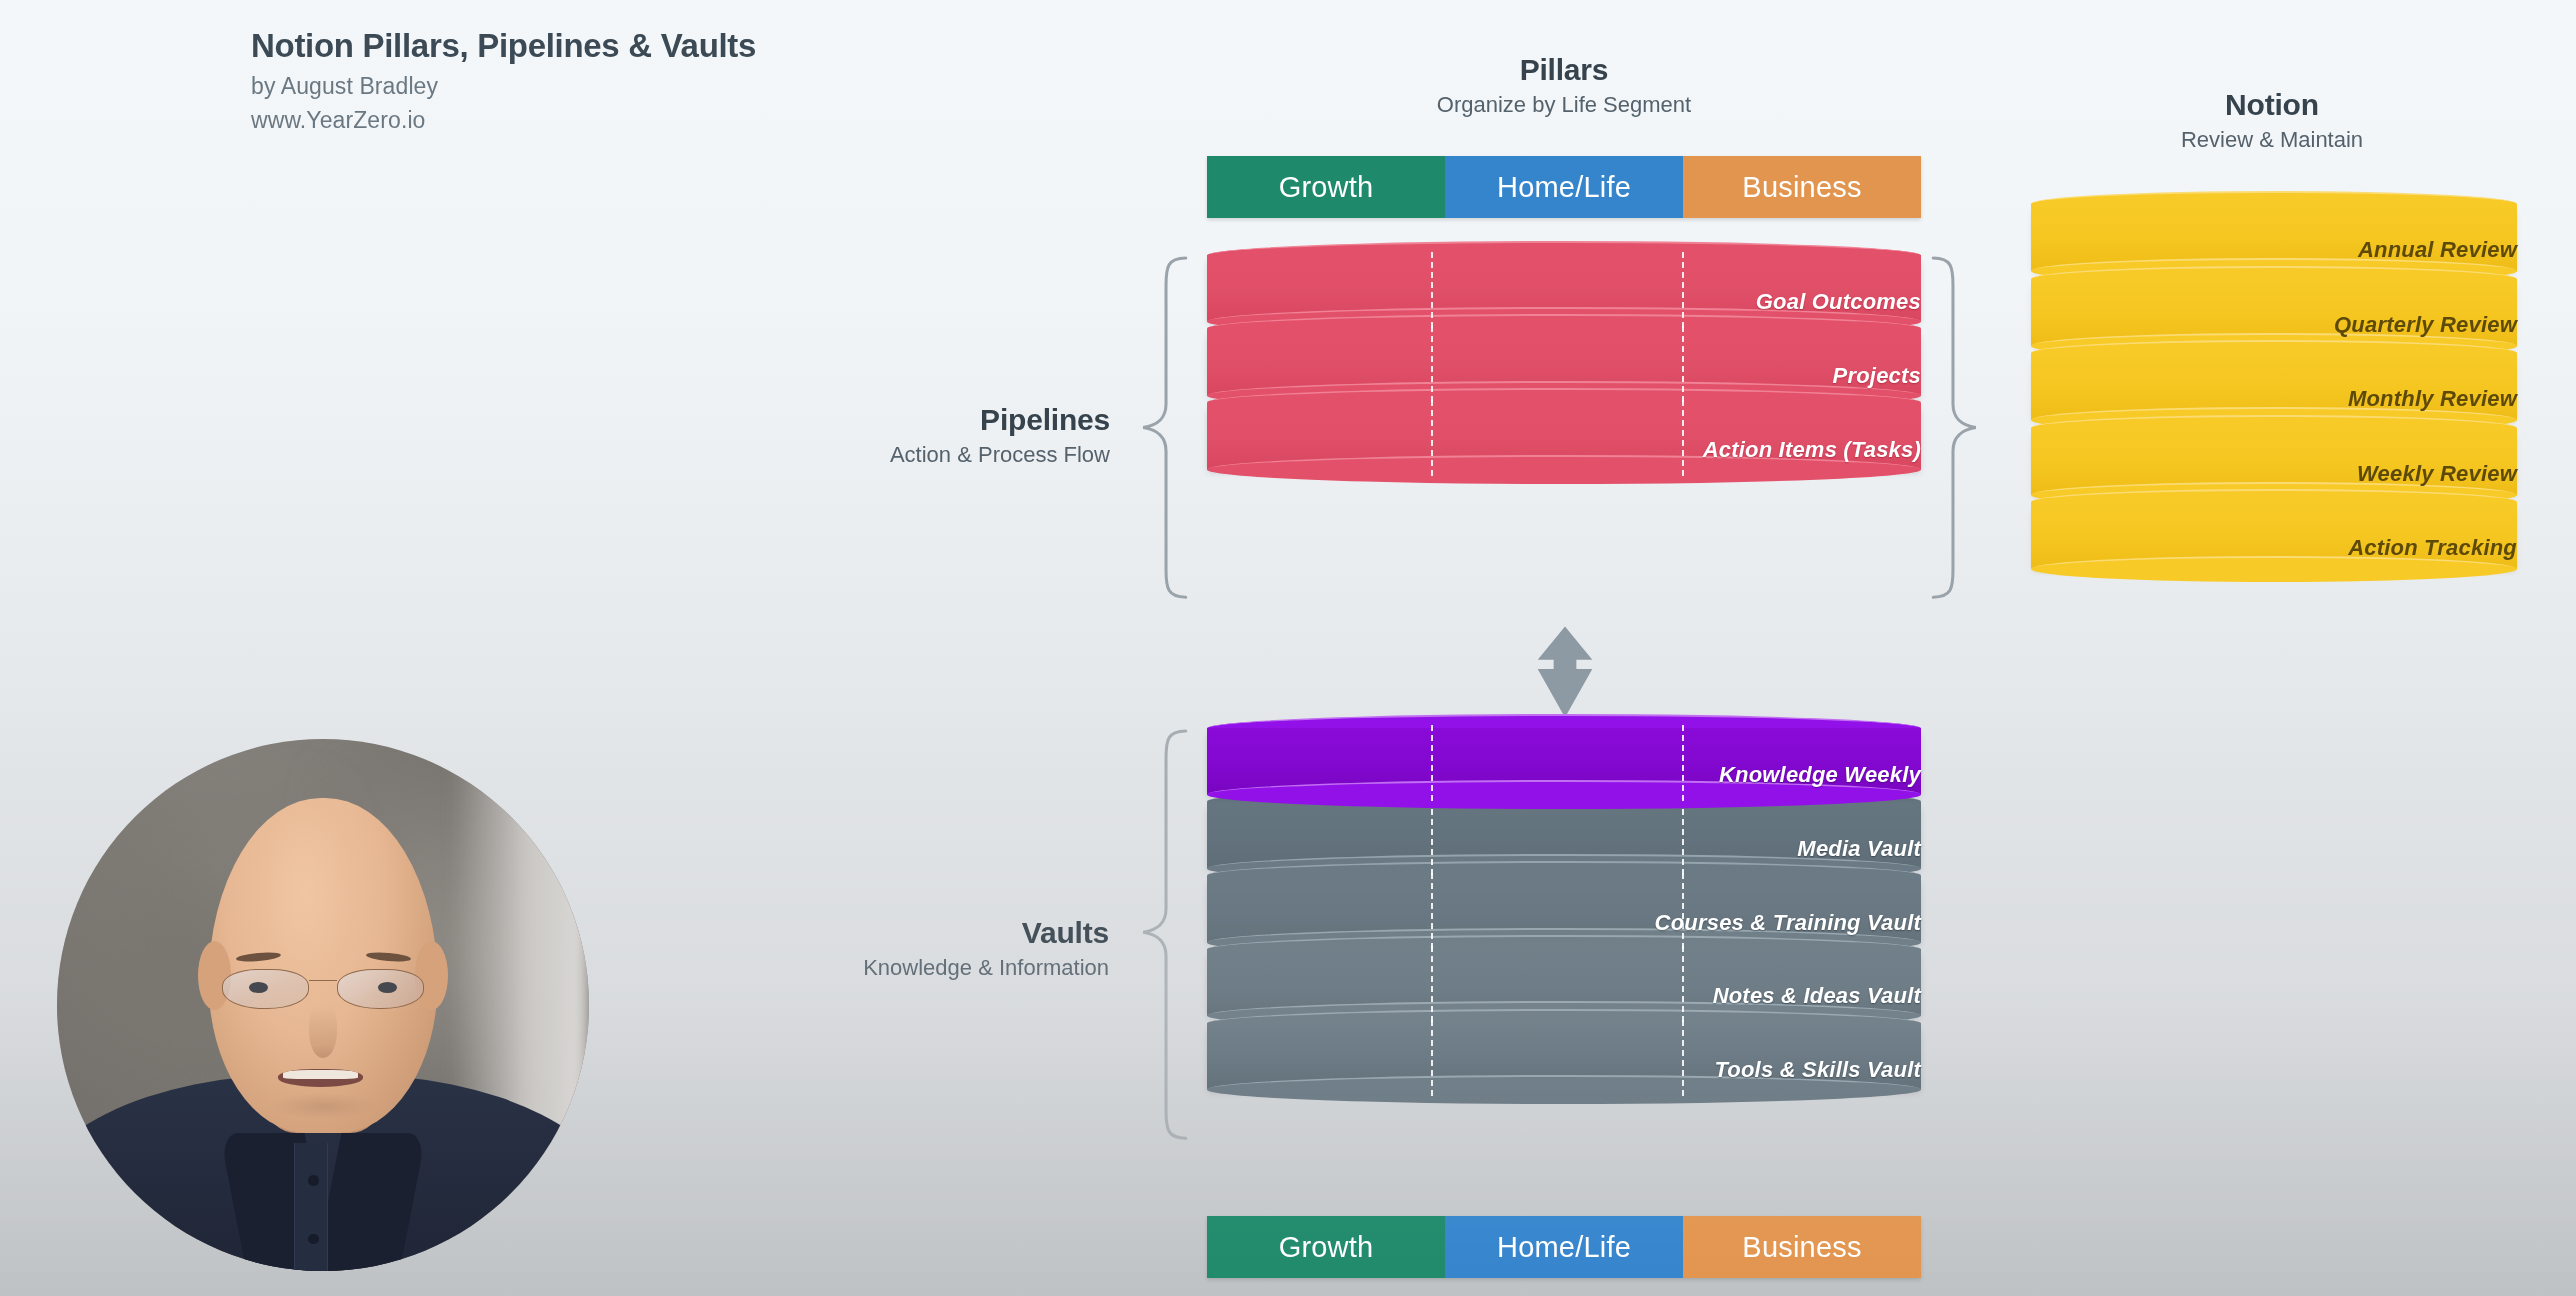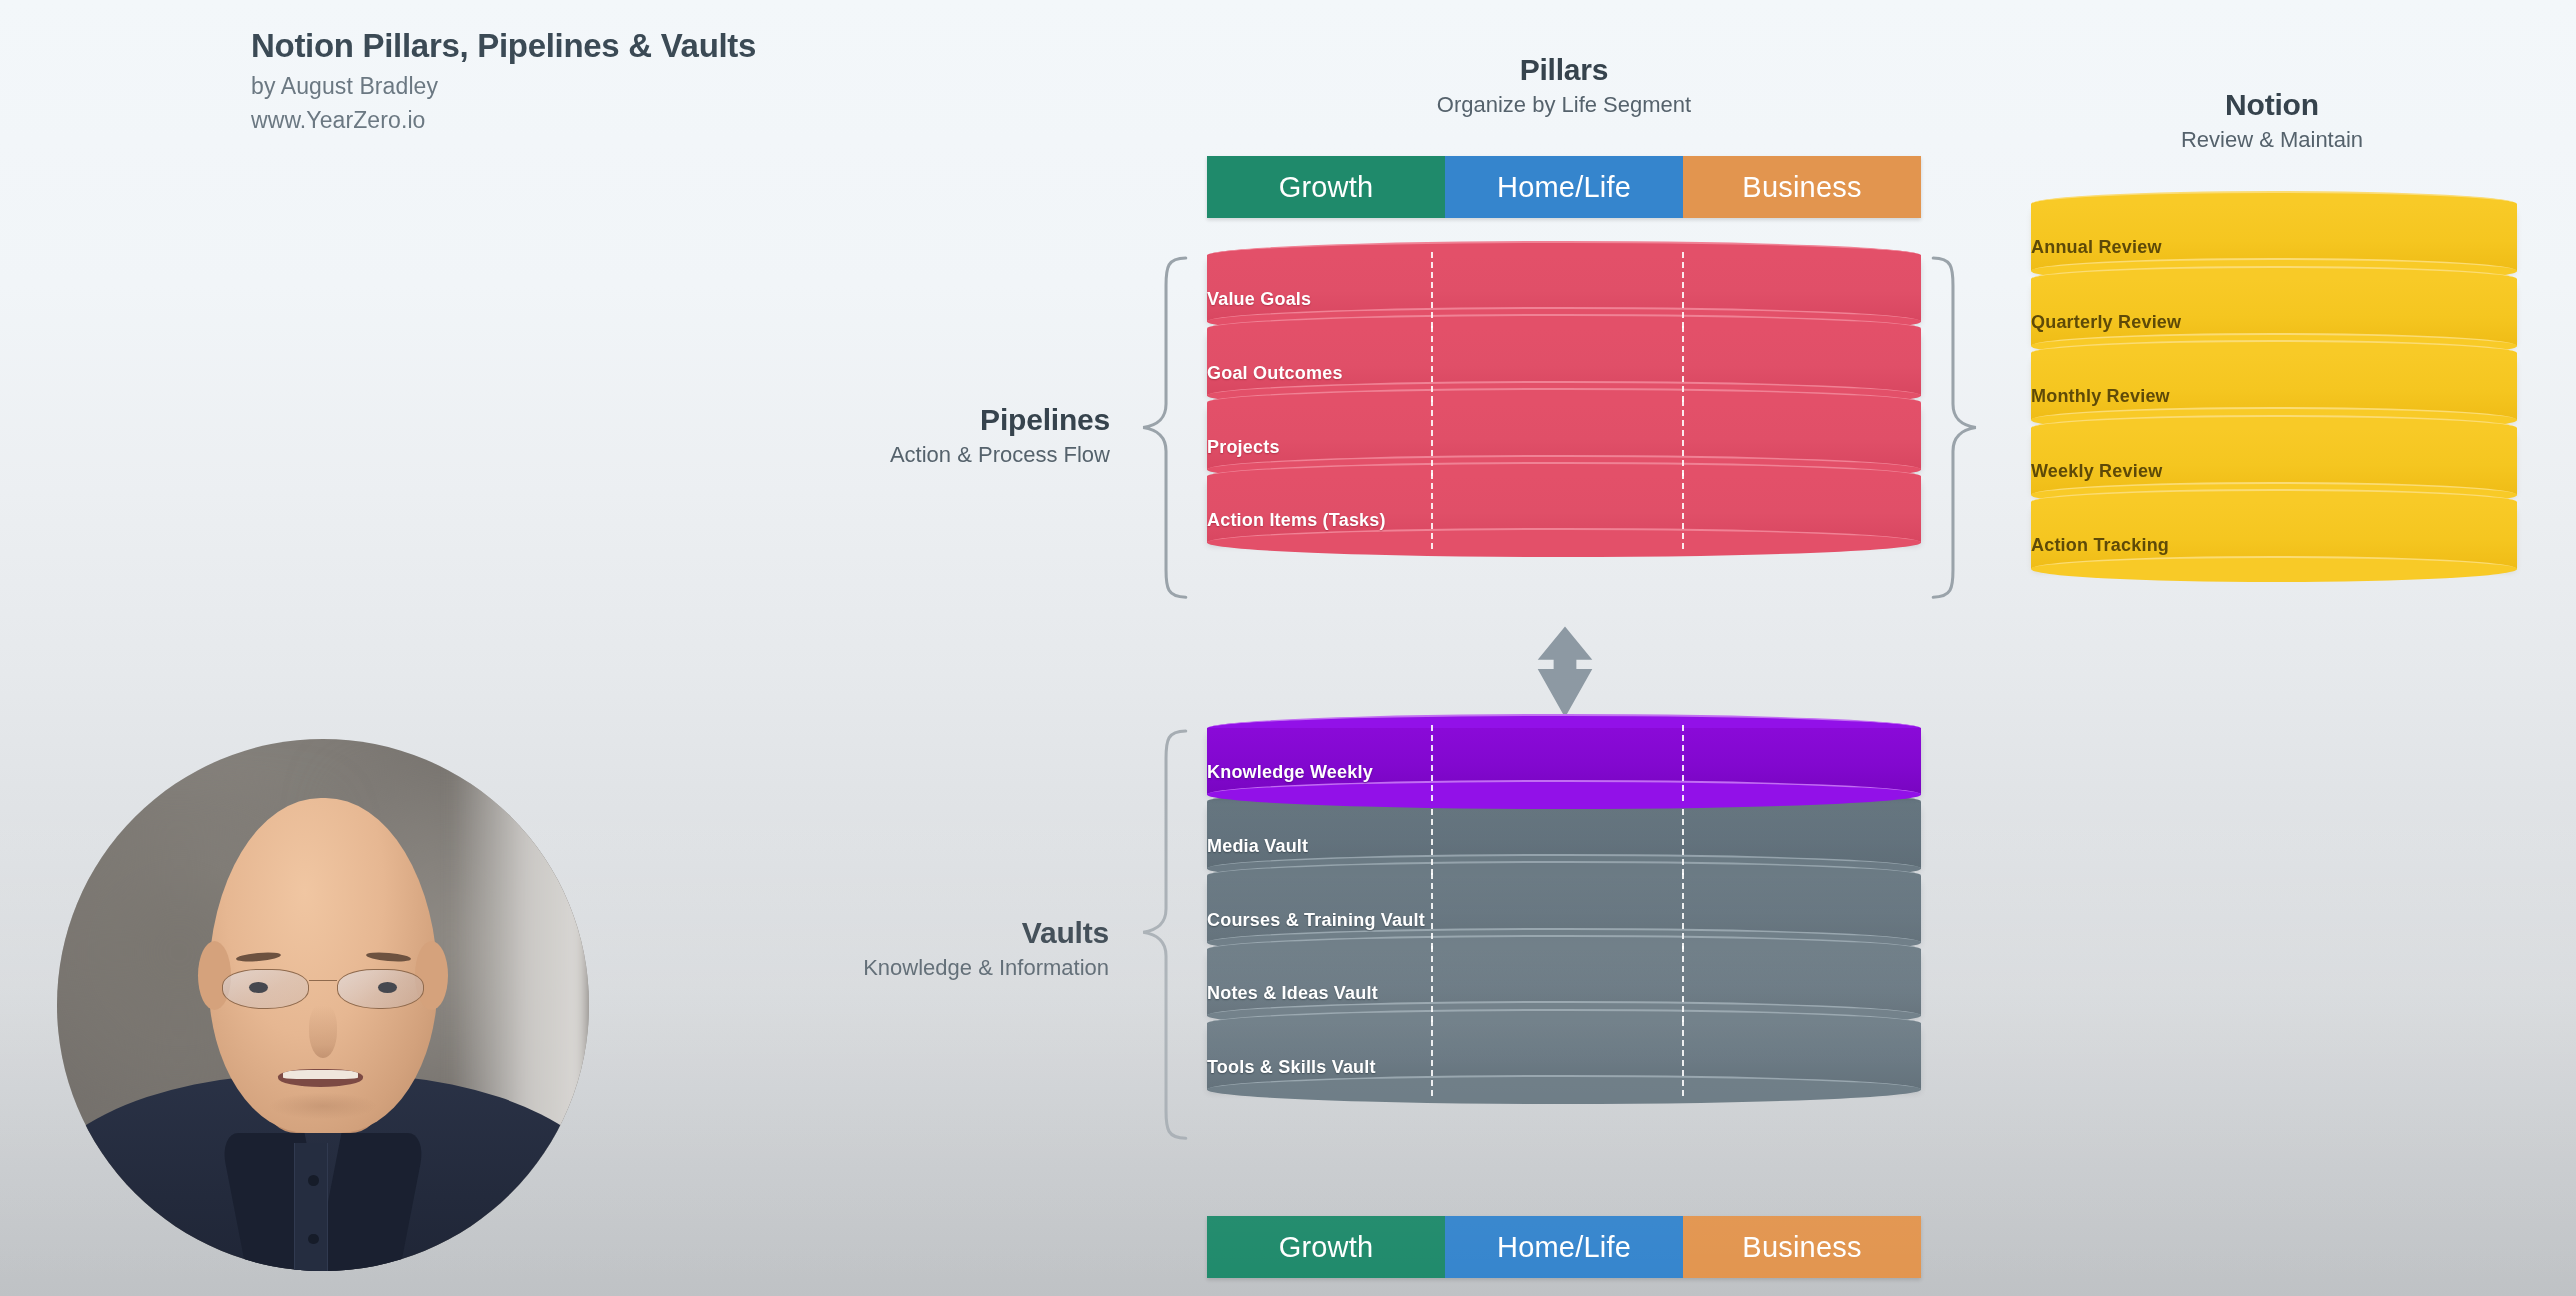--- a/index.html
+++ b/index.html
@@ -41,23 +41,23 @@
 
   
   .stack { position: absolute; }
   .cyl {
     position: relative; width: 714px;
     box-shadow: 0 4.6px 6.8px -2.3px rgba(40,50,60,0.30);
   }
   .cyl .body { position: absolute; left: 0; right: 0; }
   .cyl .cap  { position: absolute; left: 0; right: 0; border-radius: 50%; }
   .cyl .label {
-    position: absolute; left: 0; right: 0; text-align: left;
-    font-size: 18px; font-weight: bold; letter-spacing: 0.2px;
-    z-index: 6; white-space: nowrap;
+    position: absolute; left: 0; right: 0; text-align: right;
+    font-size: 22px; font-weight: bold; letter-spacing: 0.2px;
+    z-index: 6; white-space: nowrap; font-style: italic;
   }
   .cyl .divider {
     position: absolute; width: 0; border-left: 2.3px dashed rgba(255,255,255,0.88);
     z-index: 5;
   }
 
   
   #pipelines-stack { left: 1207px; top: 255px; }
   .cyl.red .body { background: linear-gradient(to bottom, #e35069 0%, #e04f68 55%, #d84660 100%); }
   .cyl.red .cap  { background: #e35069; border-top: 2.3px solid #f08295; }
@@ -250,28 +250,20 @@
 </div>
 
 <div class="brace" id="vaults-brace-left" style="left:1140px; top:728px;">
   <svg width="49" height="414" viewBox="0 0 64 545" fill="none">
     <path d="M60 4 C36 4 34 16 34 40 L34 238 C34 258 22 266 4 269 C22 272 34 280 34 300 L34 504 C34 528 36 540 60 540" stroke="#a6adb3" stroke-width="4" stroke-linecap="round" fill="none"></path>
   </svg>
 </div>
 
 <div class="stack" id="pipelines-stack">
 
-  <div class="cyl red" style="height:67px; margin-bottom:6.8px;">
-    <div class="cap" style="top:-14.4px; height:29px;"></div>
-    <div class="body" style="top:0; height:67px;"></div>
-    <div class="cap" style="top:52px; height:29px;"></div>
-    <div class="divider" style="left:224px; top:-3px; height:76px;"></div>
-    <div class="divider" style="left:475px; top:-3px; height:76px;"></div>
-    <div class="label" style="top:34px;">Value Goals</div>
-  </div>
 
   <div class="cyl red" style="height:67px; margin-bottom:6.8px;">
     <div class="cap" style="top:-14.4px; height:29px;"></div>
     <div class="body" style="top:0; height:67px;"></div>
     <div class="cap" style="top:52px; height:29px;"></div>
     <div class="divider" style="left:224px; top:-3px; height:76px;"></div>
     <div class="divider" style="left:475px; top:-3px; height:76px;"></div>
     <div class="label" style="top:34px;">Goal Outcomes</div>
   </div>
 

